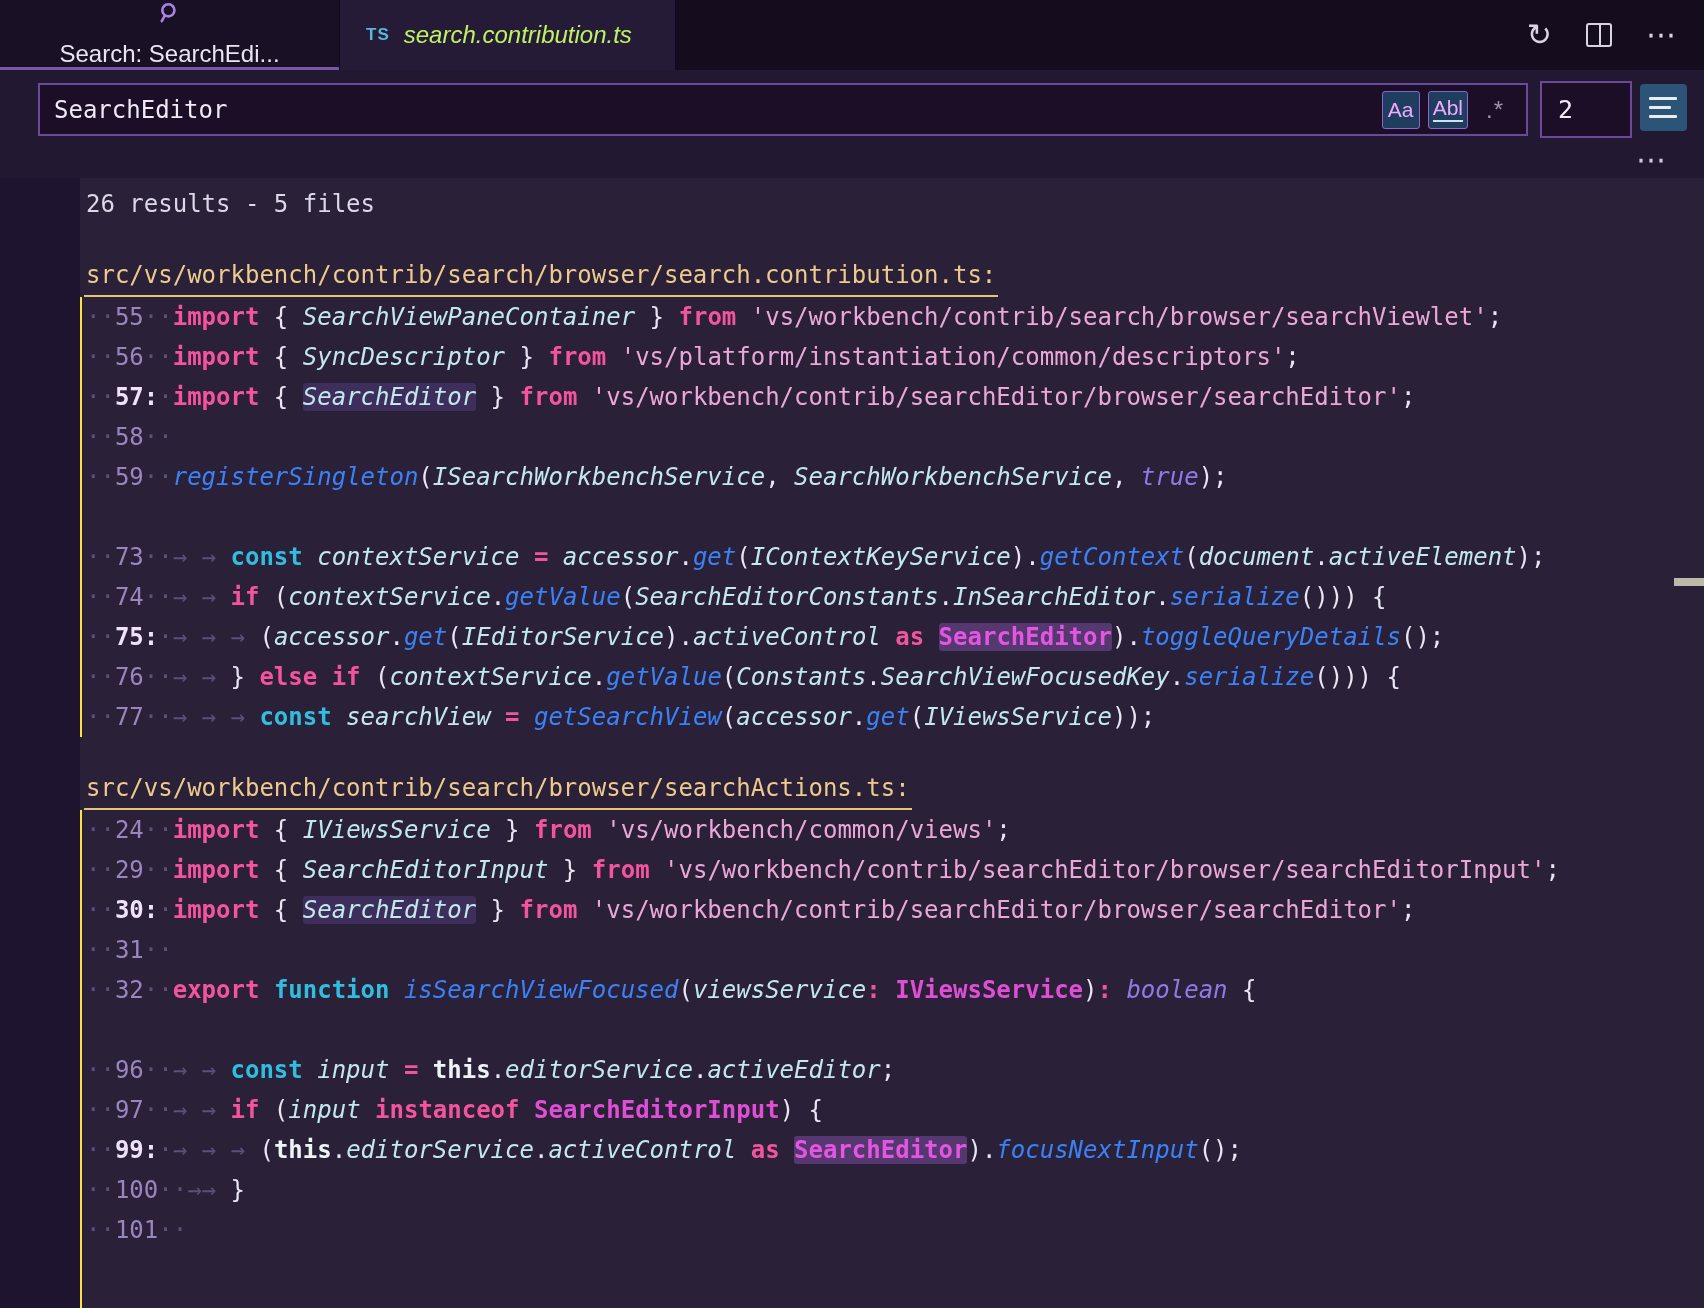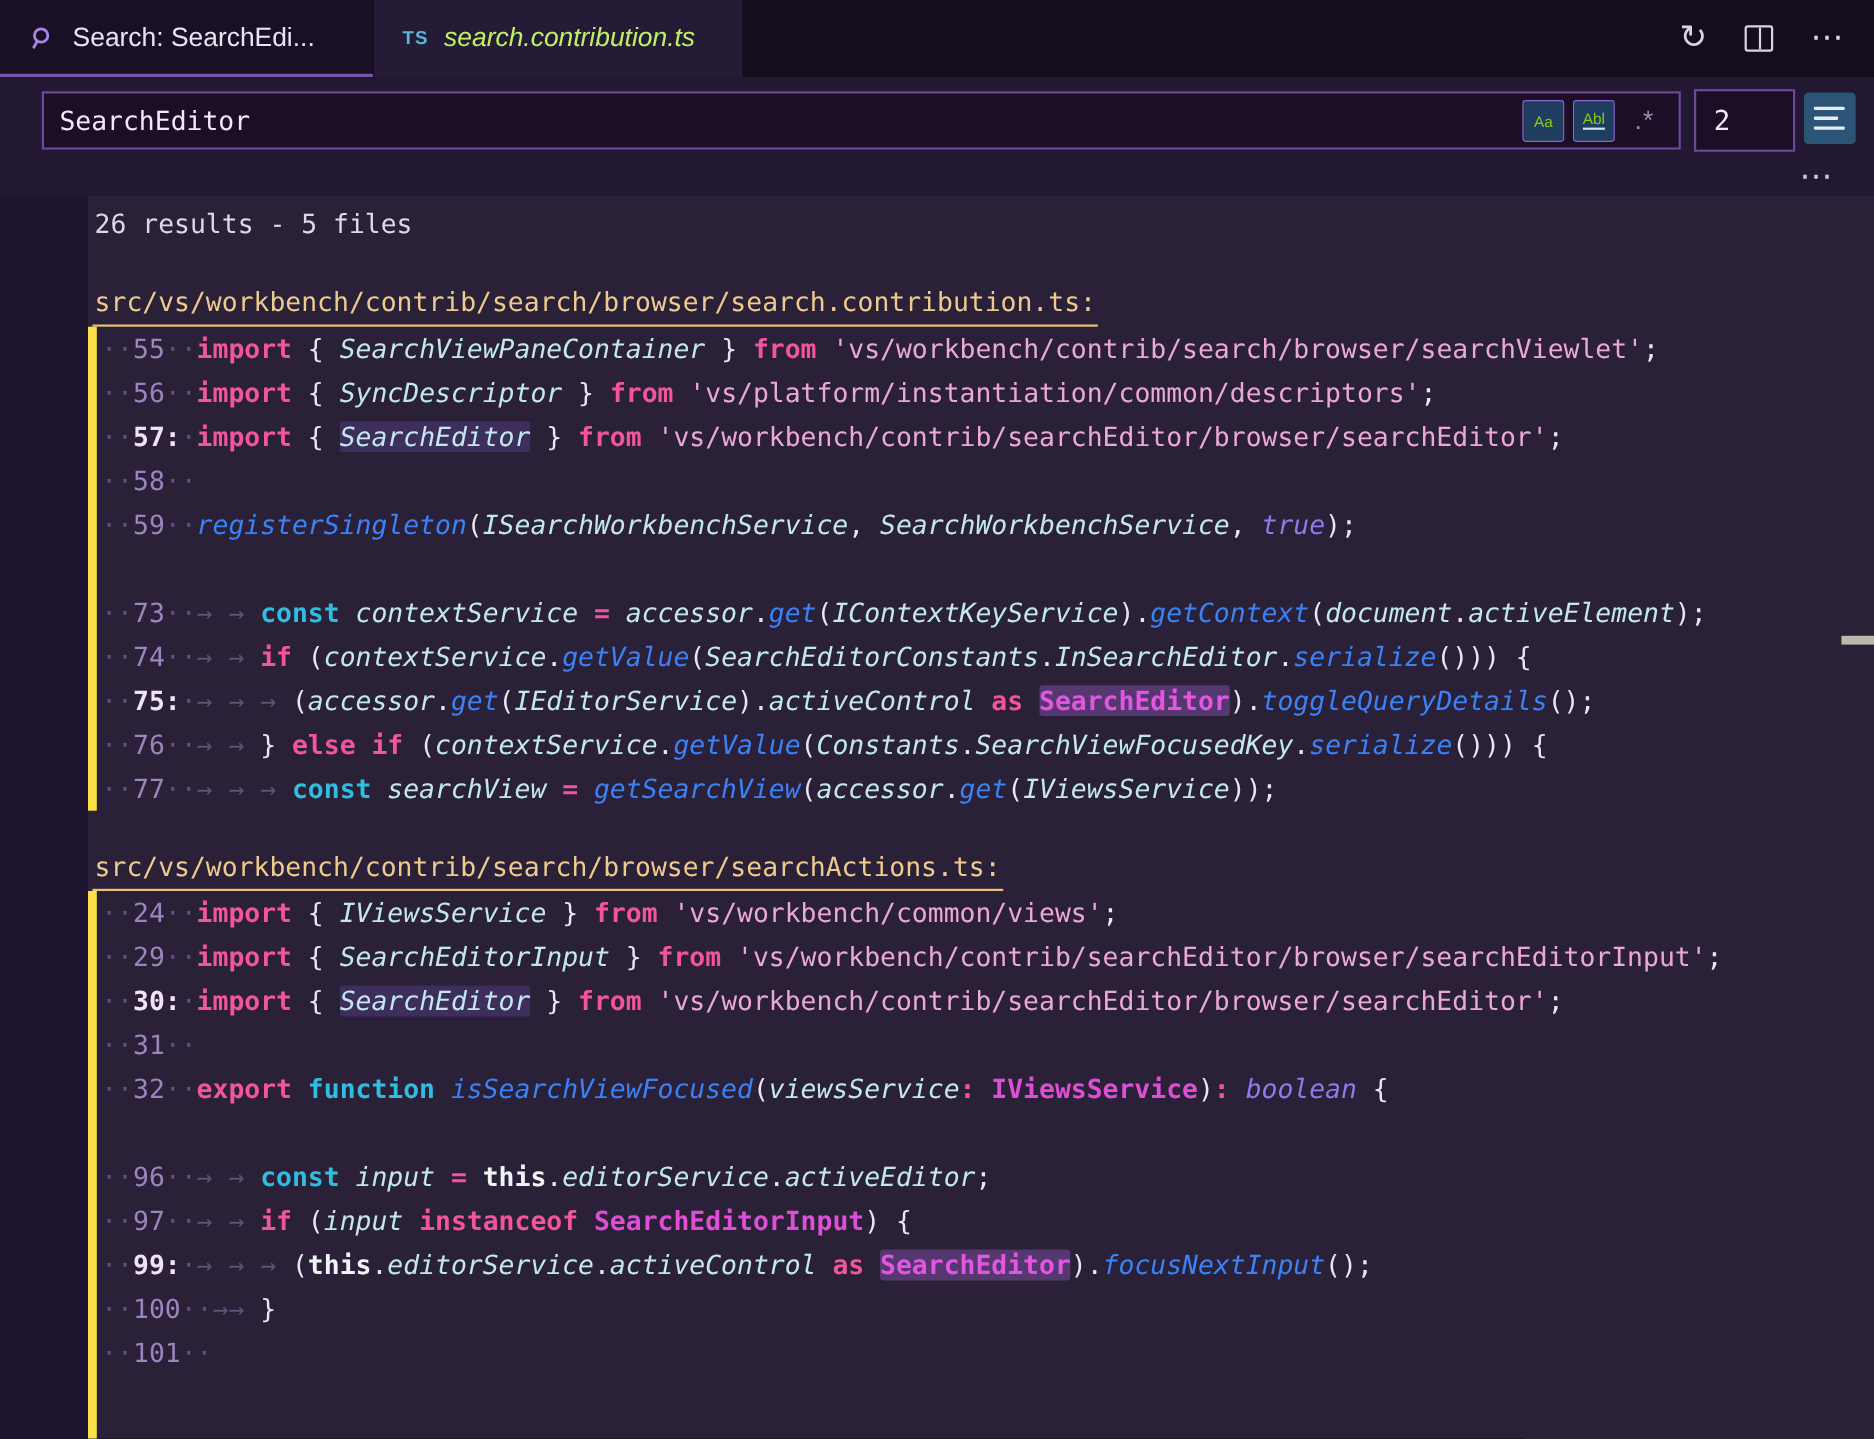--- a/index.html
+++ b/index.html
@@ -24,21 +24,21 @@
   .split-icon::after { content:""; position:absolute; left:50%; top:0; bottom:0; width:2px; background:#d9d4e3; }
 
   
   .search-band { height:108px; background:#231831; position:relative; flex-shrink:0; }
   .search-input-wrap { position:absolute; left:38px; top:13px; width:1490px; height:53px;
                        background:#1c0e27; border:2px solid #6b4a99; display:flex; align-items:center; }
   .search-input { flex:1; background:transparent; border:none; outline:none; color:#efeaf6;
                   font-family:"DejaVu Sans Mono", monospace; font-size:24px; padding:0 0 0 14px; }
   .search-toggles { display:flex; align-items:center; gap:8px; padding-right:12px; }
   .toggle { height:38px; min-width:38px; display:flex; align-items:center; justify-content:center;
-            border-radius:3px; font-size:14px; color:#84cc16; cursor:pointer; padding:0 4px; }
+            border-radius:3px; font-size:21px; color:#f0abfc; cursor:pointer; padding:0 4px; }
   .toggle.on { background:#1e3d5f; border:1px solid #8c64cc; }
   .toggle.off { color:#9d93ad; border:1px solid transparent; }
   .ww-inner { border-bottom:2px solid #cfe2f4; line-height:1.05; }
   .regex-glyph { font-size:24px; letter-spacing:1px; }
   .ctx-box { position:absolute; left:1540px; top:11px; width:92px; height:57px; background:#1c0e27;
              border:2px solid #6b4a99; color:#efeaf6; font-family:"DejaVu Sans Mono", monospace;
              font-size:25px; display:flex; align-items:center; padding-left:16px; }
   .details-btn { position:absolute; left:1640px; top:14px; width:47px; height:47px; background:#2b5476;
                  border-radius:4px; display:flex; flex-direction:column; justify-content:center; gap:6px;
                  padding-left:9px; cursor:pointer; }
@@ -51,21 +51,21 @@
              font-family:"DejaVu Sans Mono", monospace; font-size:24px; color:#e9e5f2; }
   .gutter-strip { position:absolute; left:0; top:0; bottom:0; width:80px; background:#1e1430; }
   .scroll-marker { position:absolute; right:0; top:400px; width:30px; height:8px; background:#bcb8aa; }
   .results-scroll { position:relative; padding:6px 0 0 86px; }
 
   .summary-line { height:40px; line-height:40px; color:#ddd8e8; white-space:pre; }
 
   .file-section { margin-top:32px; }
   .file-header { display:inline-block; color:#edca8d; border-bottom:2px solid #e8c277;
                  line-height:38px; margin-left:-2px; padding:0 2px 1px 2px; cursor:pointer; white-space:pre; }
-  .code-block { border-left:8px solid #fde047; margin-left:-6px; padding-left:4px; }
+  .code-block { border-left:2px solid #fde047; margin-left:-6px; padding-left:4px; }
   .code-block.tail-pad { padding-bottom:60px; }
   .code-line { height:40px; line-height:40px; white-space:pre; cursor:pointer; }
 
   
   .t-kw  { color:#f2549e; font-weight:bold; }
   .t-kw2 { color:#31bde0; font-weight:bold; }
   .t-typ { color:#df4fd6; font-weight:bold; }
   .t-id  { color:#c2e8ee; font-style:italic; }
   .t-fn  { color:#3b82f6; font-style:italic; }
   .t-str { color:#eba7d9; }
@@ -80,21 +80,21 @@
   .g-dots { color:#5e4e78; }
   .g-num  { color:#9b85bf; }
   .g-num.match { color:#f0e2fa; font-weight:bold; }
 </style>
 </head>
 <body>
 
 <div class="window">
 
   <div class="tabbar">
-    <div class="tab active" style="width:340px;">
+    <div class="tab active" style="width:340px;flex-direction:column;">
       <svg class="mag" viewBox="0 0 24 24">
         <circle cx="10.5" cy="9.5" r="5.6" fill="none" stroke="#a884e3" stroke-width="2.4"></circle>
         <line x1="7.2" y1="14.4" x2="4.4" y2="19.4" stroke="#a884e3" stroke-width="2.4" stroke-linecap="round"></line>
       </svg>
       <span class="tab-label">Search: SearchEdi...</span>
     </div>
     <div class="tab inactive preview" style="width:336px;">
       <span class="ts-badge">TS</span>
       <span class="tab-label">search.contribution.ts</span>
     </div>

